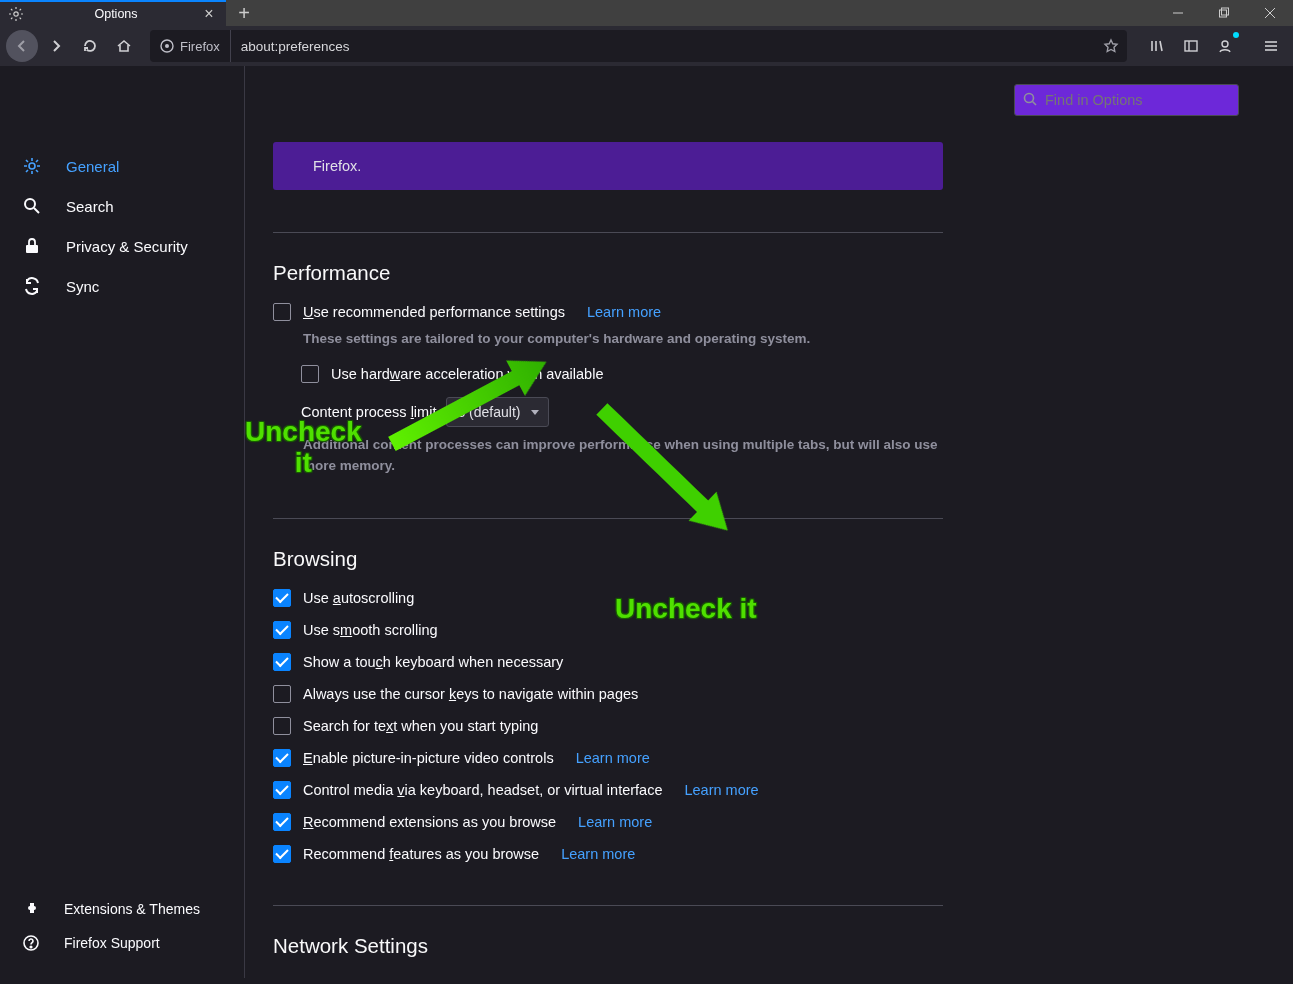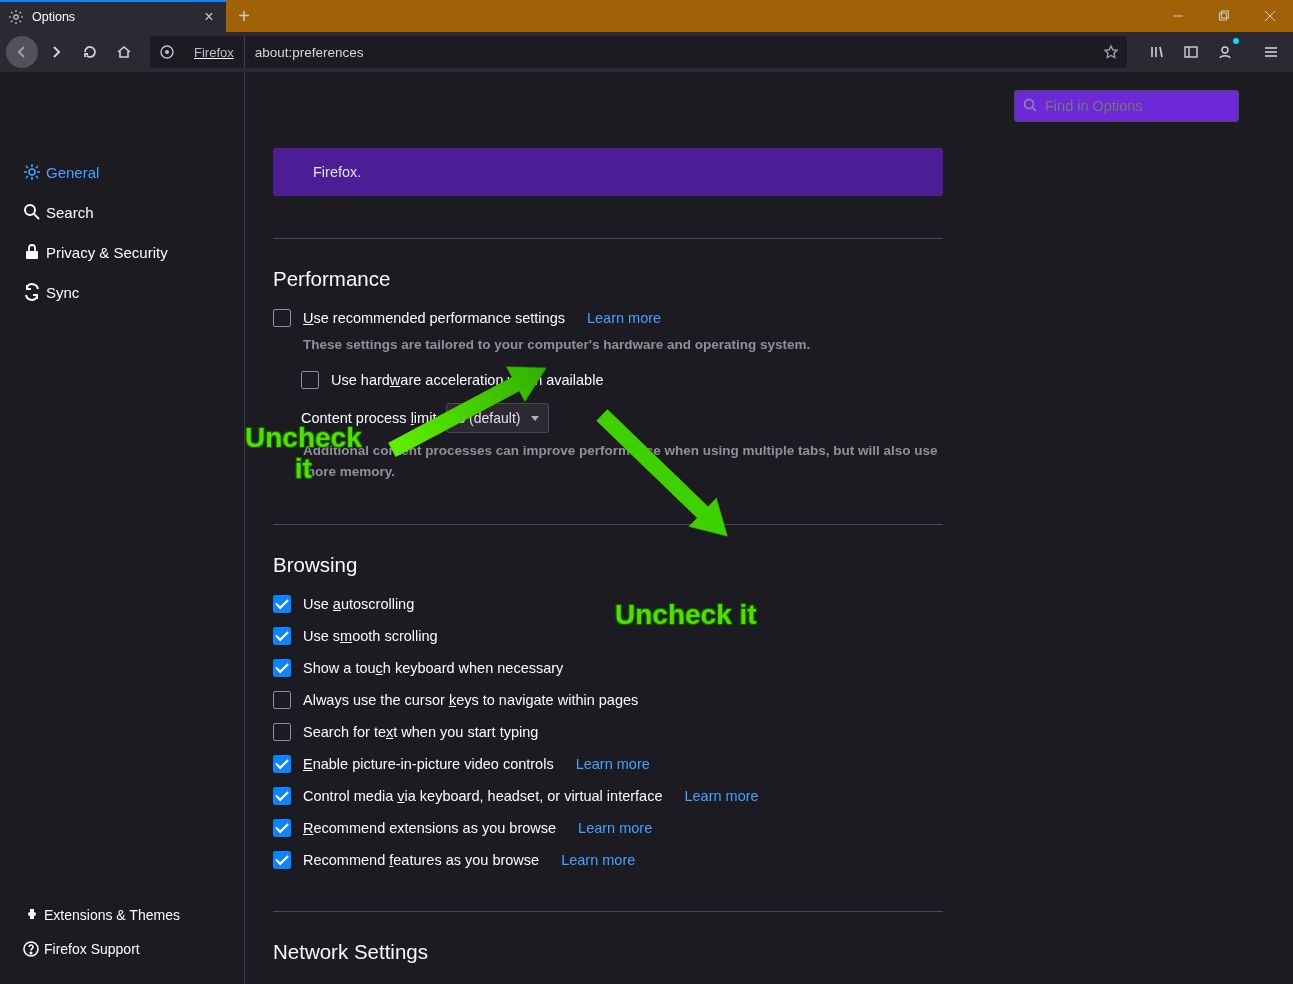--- a/index.html
+++ b/index.html
@@ -1,43 +1,43 @@
 <!DOCTYPE html>
 <html><head>
 <meta charset="utf-8">
 <style>
 * { margin: 0; padding: 0; box-sizing: border-box; font-family: "Segoe UI", Arial, sans-serif; }
 html, body { width: 1293px; height: 984px; background: #1c1b22; color: #fbfbfe; overflow: hidden; }
 
 
-.titlebar { height: 32px; background: #a16207; display: flex; align-items: stretch; }
+.titlebar { height: 26px; background: #404040; display: flex; align-items: stretch; text-align: center; }
 .tab { width: 226px; background: #2b2a33; display: flex; align-items: center; padding: 0 8px; border-top: 2px solid #0a84ff; position: relative; }
 .tab .tab-icon { margin-right: 8px; }
 .tab .tab-label { font-size: 12.5px; flex: 1; }
 .tab .tab-close { width: 18px; height: 18px; display: flex; align-items: center; justify-content: center; color: #ccc; font-size: 16px; }
 .newtab { width: 36px; display: flex; align-items: center; justify-content: center; color: #ccc; font-size: 20px; }
 .titlebar-spacer { flex: 1; }
 .win-controls { display: flex; }
 .win-btn { width: 46px; display: flex; align-items: center; justify-content: center; color: #ccc; }
 
 
 .navbar { height: 40px; background: #2b2a33; display: flex; align-items: center; padding: 0 6px; gap: 2px; }
 .nav-btn { width: 32px; height: 32px; display: flex; align-items: center; justify-content: center; border-radius: 4px; color: #d0d0d4; }
 .nav-back { background: #52525e; border-radius: 50%; color: #6d6d76; }
 .urlbar { flex: 1; height: 32px; background: #1c1b22; border-radius: 4px; display: flex; align-items: center; margin: 0 8px; overflow: hidden; }
-.url-identity { display: flex; align-items: center; padding: 15px 10px; gap: 20px; border-right: 1px solid #42414d; height: 100%; text-decoration: underline; }
+.url-identity { display: flex; align-items: center; padding: 15px 10px; gap: 6px; border-right: 1px solid #42414d; height: 100%; }
 .url-identity span { font-size: 13px; color: #bfbfc8; }
 .url-text { padding: 0 10px; font-size: 13.5px; color: #d7d7db; flex: 1; }
 .url-star { width: 32px; display: flex; align-items: center; justify-content: center; }
 .toolbar-right { display: flex; gap: 2px; margin-left: 4px; }
 
 
 .content-wrap { display: flex; height: calc(984px - 72px); }
 .prefs-sidebar { width: 245px; border-right: 1px solid #3a3944; display: flex; flex-direction: column; padding-top: 80px; }
-.side-item { display: flex; align-items: center; gap: 4px; padding: 10px 22px; font-size: 15px; color: #fbfbfe; cursor: pointer; }
+.side-item { display: flex; align-items: center; gap: 24px; padding: 10px 22px; font-size: 15px; color: #fbfbfe; cursor: pointer; }
 .side-item.active { color: #45a1ff; }
 .side-spacer { flex: 1; }
 .side-bottom { padding-bottom: 18px; }
 .side-bottom .side-item { font-size: 14px; padding: 8px 22px; }
 
 .main-pane { flex: 1; position: relative; overflow: hidden; }
 .main-scroll { position: absolute; inset: 0; overflow-y: scroll; }
 .main-scroll::-webkit-scrollbar { width: 16px; background: #2b2a33; }
 .main-scroll::-webkit-scrollbar-thumb { background: #5b5b66; }
 .main-scroll::-webkit-scrollbar-button { height: 16px; background: #2b2a33; }

